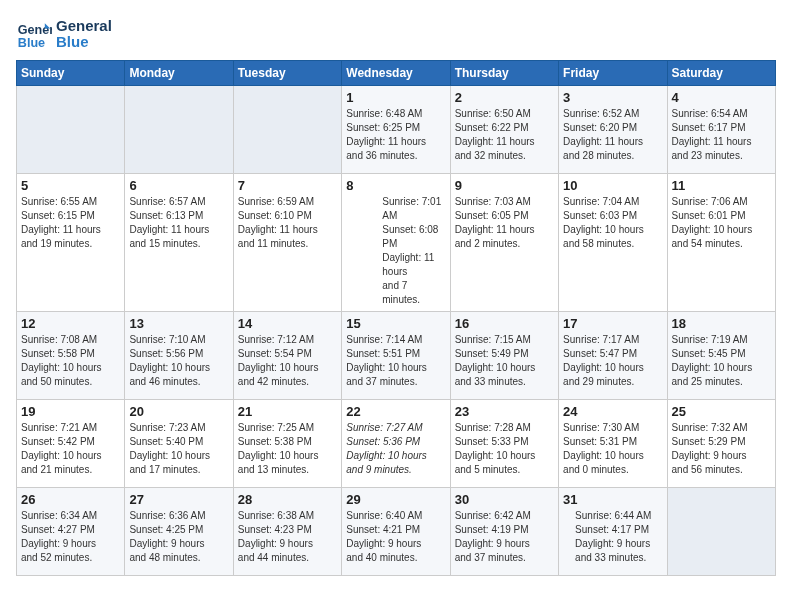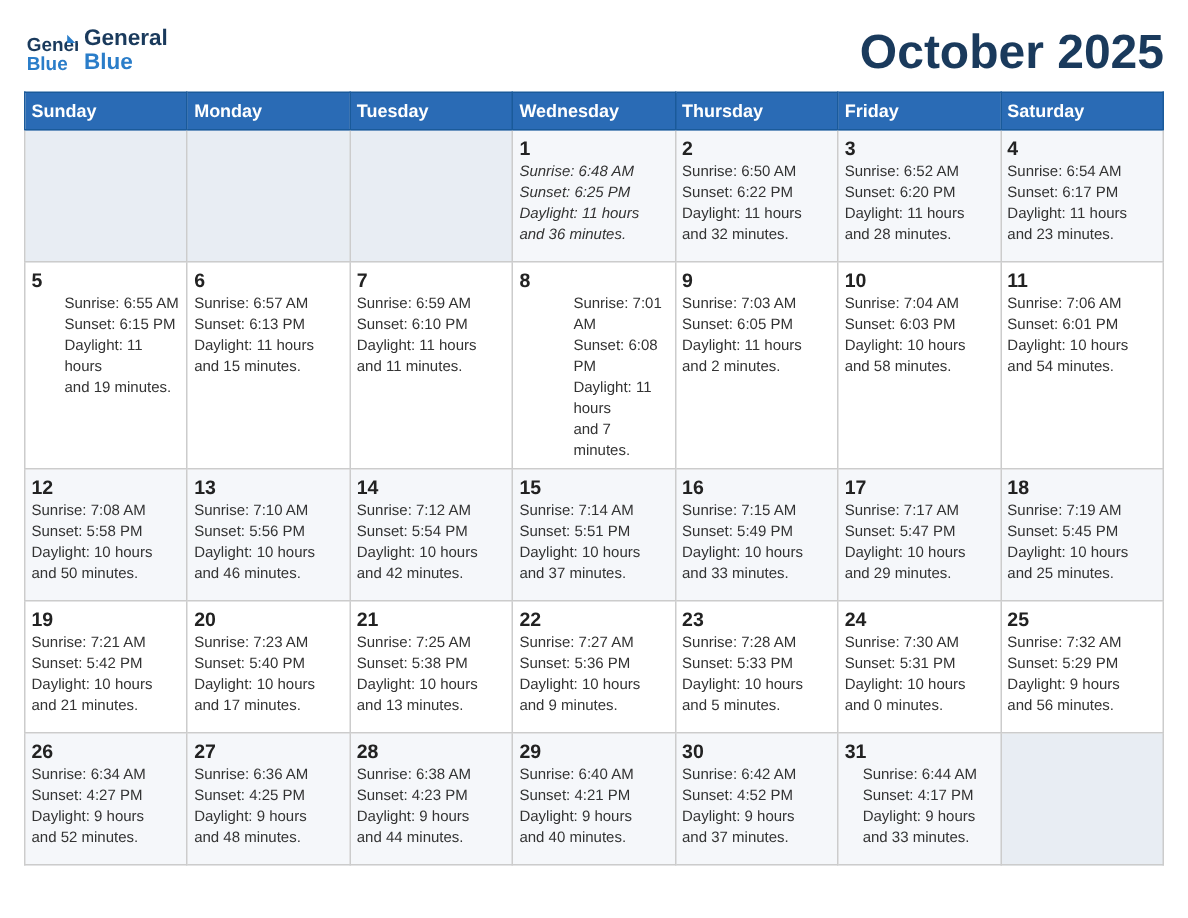--- a/index.html
+++ b/index.html
@@ -89,21 +89,20 @@
       <text x="2" y="20" font-size="14" font-weight="bold" fill="#1a3a5c">General</text>
       <text x="2" y="34" font-size="14" font-weight="bold" fill="#2a7dc9">Blue</text>
       <polygon points="32,8 38,14 32,14" fill="#2a7dc9"></polygon>
     </svg>
     <div style="line-height:1.1">
       <div style="font-size:15px;font-weight:bold;color:#1a3a5c;">General</div>
       <div style="font-size:15px;font-weight:bold;color:#2a7dc9;">Blue</div>
     </div>
   </div>
   <div class="title-block">
-    <div class="month-title">October 2025</div>
   </div>
 </div>
 
 <table>
   <thead>
     <tr>
     <th>Sunday</th>
         <th>Monday</th>
         <th>Tuesday</th>
         <th>Wednesday</th>
@@ -112,21 +111,21 @@
         <th>Saturday</th>
       </tr>
   </thead>
   <tbody id="calendar-body">
   <tr>
         <td class="empty-cell"></td>
         <td class="empty-cell"></td>
         <td class="empty-cell"></td>
         <td>
           <div class="day-number">1</div>
-          <div class="day-info" style="white-space: pre-line; font-style: italic;">Sunrise: 6:48 AM
+          <div class="day-info" style="white-space: pre-line;">Sunrise: 6:48 AM
 Sunset: 6:25 PM
 Daylight: 11 hours
 and 36 minutes.</div>
         </td>
         <td>
           <div class="day-number">2</div>
           <div class="day-info" style="white-space: pre-line;">Sunrise: 6:50 AM
 Sunset: 6:22 PM
 Daylight: 11 hours
 and 32 minutes.</div>
@@ -142,21 +141,21 @@
           <div class="day-number">4</div>
           <div class="day-info" style="white-space: pre-line;">Sunrise: 6:54 AM
 Sunset: 6:17 PM
 Daylight: 11 hours
 and 23 minutes.</div>
         </td>
       </tr>
       <tr>
         <td>
           <div class="day-number">5</div>
-          <div class="day-info" style="white-space: pre-line; margin-left: 22px;">Sunrise: 6:55 AM
+          <div class="day-info" style="white-space: pre-line;">Sunrise: 6:55 AM
 Sunset: 6:15 PM
 Daylight: 11 hours
 and 19 minutes.</div>
         </td>
         <td>
           <div class="day-number">6</div>
           <div class="day-info" style="white-space: pre-line;">Sunrise: 6:57 AM
 Sunset: 6:13 PM
 Daylight: 11 hours
 and 15 minutes.</div>
@@ -265,21 +264,21 @@
         </td>
         <td>
           <div class="day-number">21</div>
           <div class="day-info" style="white-space: pre-line;">Sunrise: 7:25 AM
 Sunset: 5:38 PM
 Daylight: 10 hours
 and 13 minutes.</div>
         </td>
         <td>
           <div class="day-number">22</div>
-          <div class="day-info" style="white-space: pre-line;">Sunrise: 7:27 AM
+          <div class="day-info" style="white-space: pre-line; font-style: italic;">Sunrise: 7:27 AM
 Sunset: 5:36 PM
 Daylight: 10 hours
 and 9 minutes.</div>
         </td>
         <td>
           <div class="day-number">23</div>
           <div class="day-info" style="white-space: pre-line;">Sunrise: 7:28 AM
 Sunset: 5:33 PM
 Daylight: 10 hours
 and 5 minutes.</div>
@@ -324,21 +323,21 @@
         <td>
           <div class="day-number">29</div>
           <div class="day-info" style="white-space: pre-line;">Sunrise: 6:40 AM
 Sunset: 4:21 PM
 Daylight: 9 hours
 and 40 minutes.</div>
         </td>
         <td>
           <div class="day-number">30</div>
           <div class="day-info" style="white-space: pre-line;">Sunrise: 6:42 AM
-Sunset: 4:52 PM
+Sunset: 4:19 PM
 Daylight: 9 hours
 and 37 minutes.</div>
         </td>
         <td>
           <div class="day-number">31</div>
           <div class="day-info" style="white-space: pre-line; margin-left: 12px;">Sunrise: 6:44 AM
 Sunset: 4:17 PM
 Daylight: 9 hours
 and 33 minutes.</div>
         </td>

